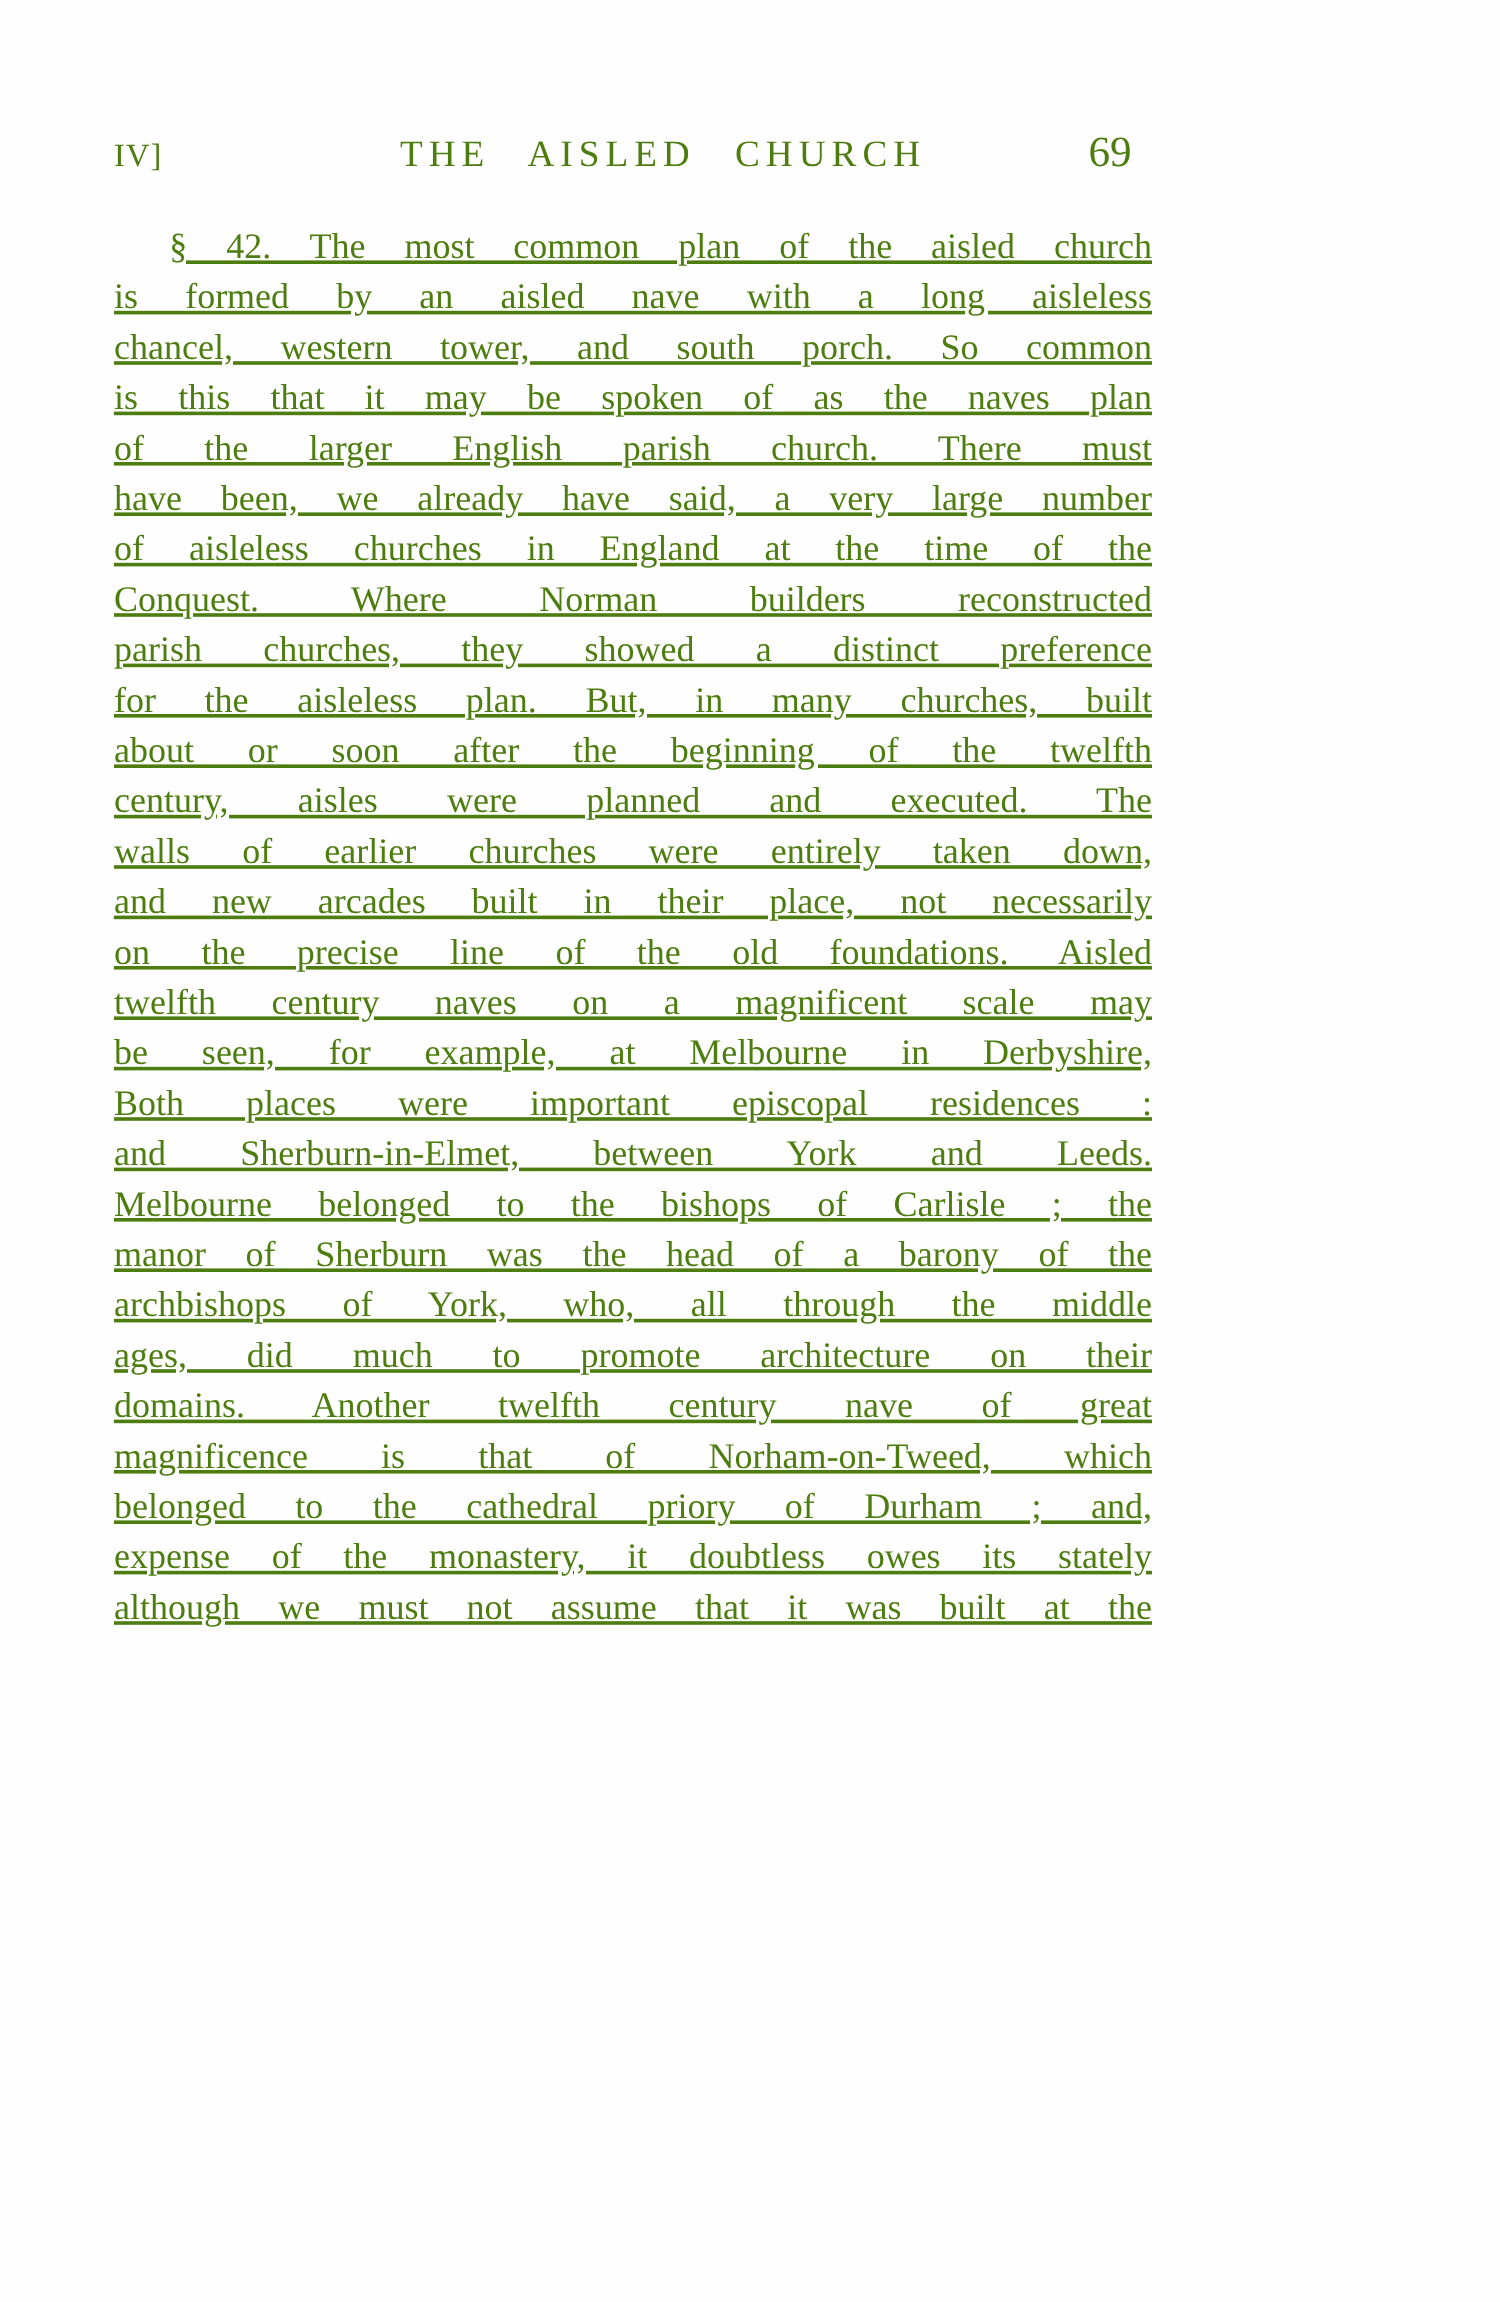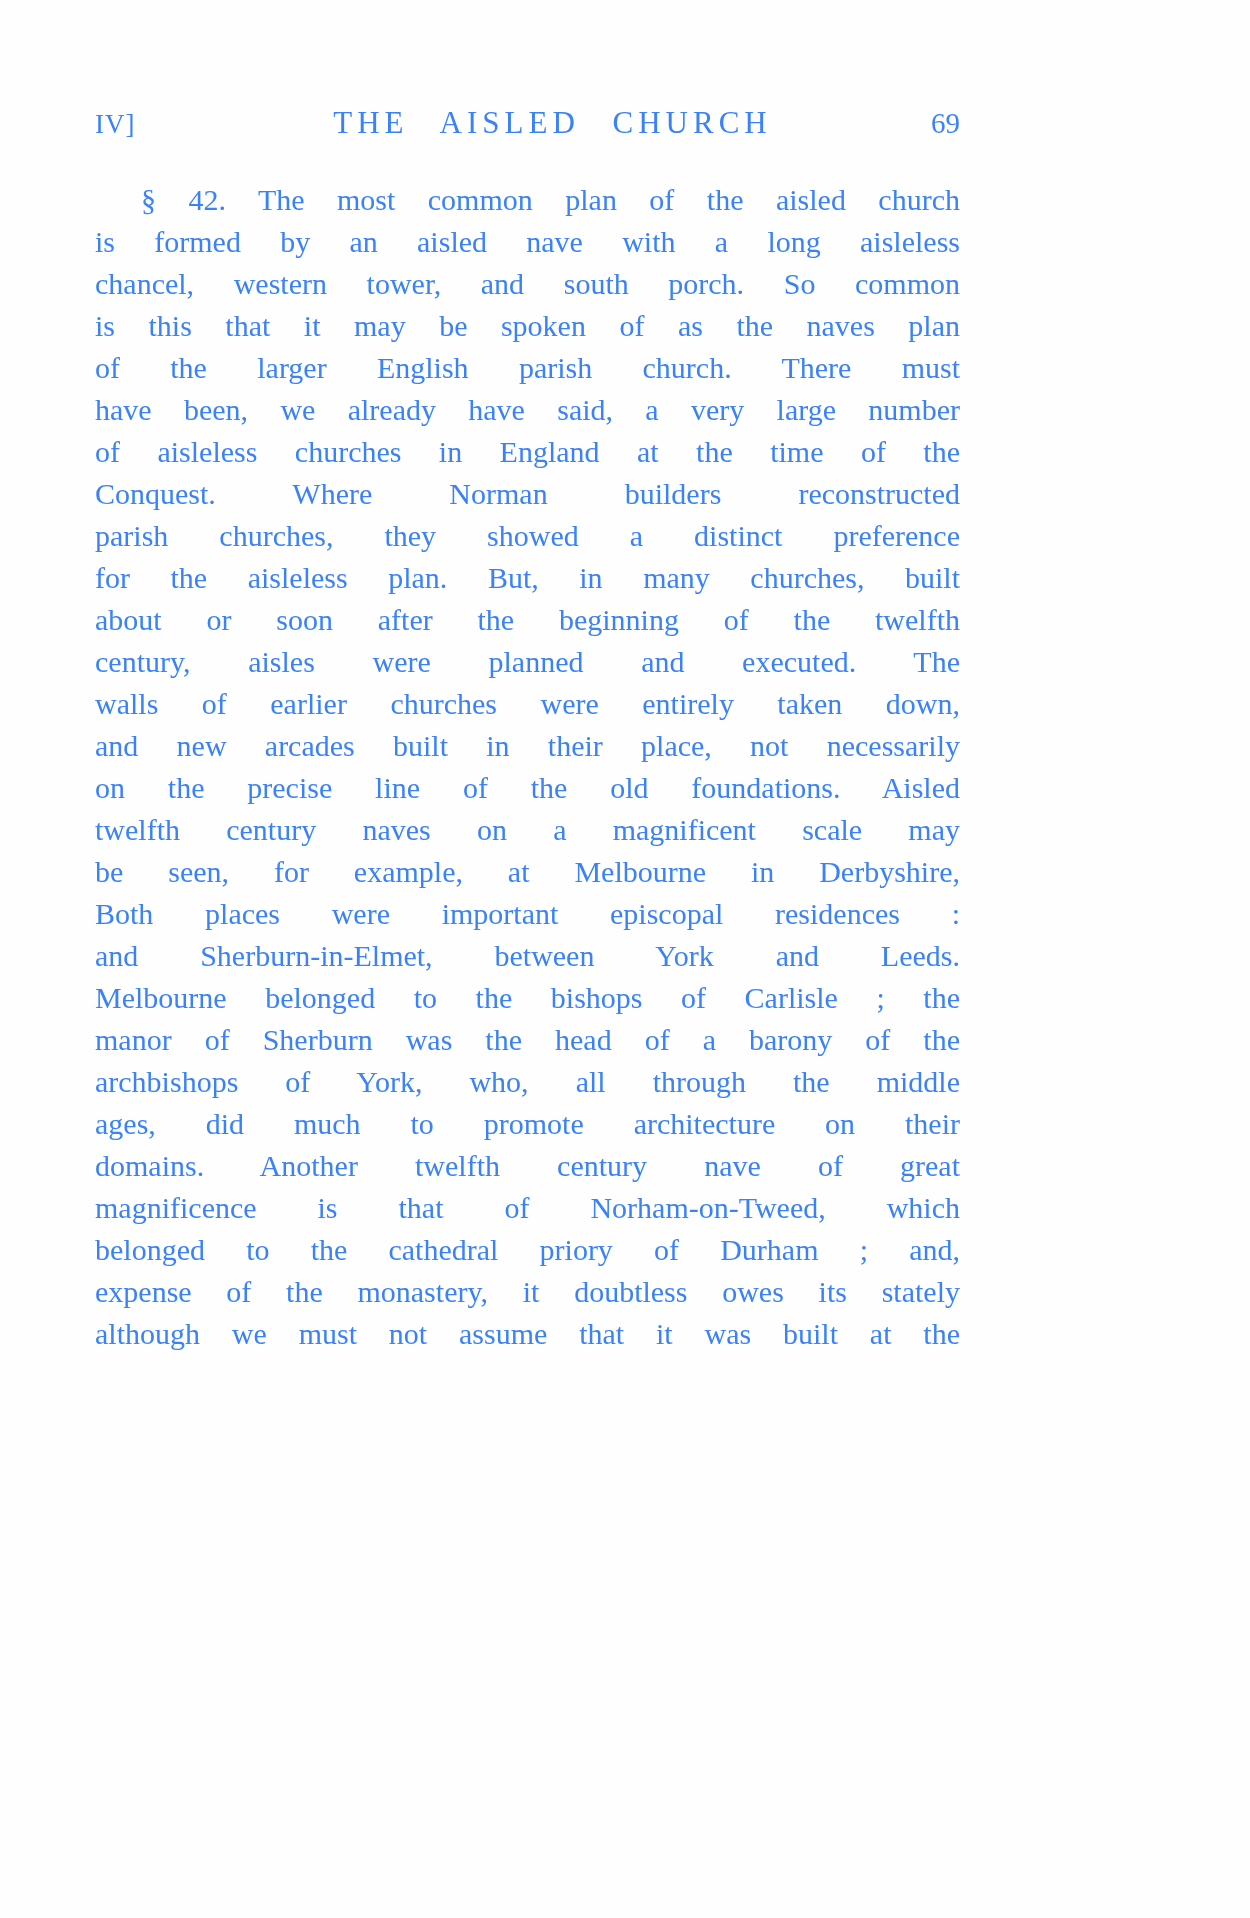--- a/index.html
+++ b/index.html
@@ -6,21 +6,21 @@
     margin: 0;
     padding: 0;
     background: #e9e9e9;
   }
   .page {
     position: relative;
     width: 1250px;
     height: 1918px;
     margin: 0 auto;
     background: #fefefe;
-    color: #3b82f6;
+    color: #4d7c0f;
     font-family: "Liberation Serif", "DejaVu Serif", serif;
     box-sizing: border-box;
     padding: 105px 190px 0 95px;
   }
   .text-block {
     width: 865px;
   }
   .running-head {
     display: flex;
     align-items: baseline;
@@ -34,31 +34,32 @@
   }
   .running-head .head-title {
     flex: 1;
     text-align: center;
     letter-spacing: 5px;
     word-spacing: 20px;
     font-size: 31px;
   }
   .running-head .page-number {
     width: 70px;
-    text-align: right;
-    font-size: 29px;
+    text-align: center;
+    font-size: 36px;
   }
   .paragraph {
     font-size: 30px;
   }
   .paragraph .line {
     line-height: 42px;
     text-align: justify;
     text-align-last: justify;
     white-space: normal;
+    text-decoration: underline;
   }
   .paragraph .line.first {
     padding-left: 46px;
   }
 </style>
 </head>
 <body>
 
 <div class="page">
   <div class="text-block">

